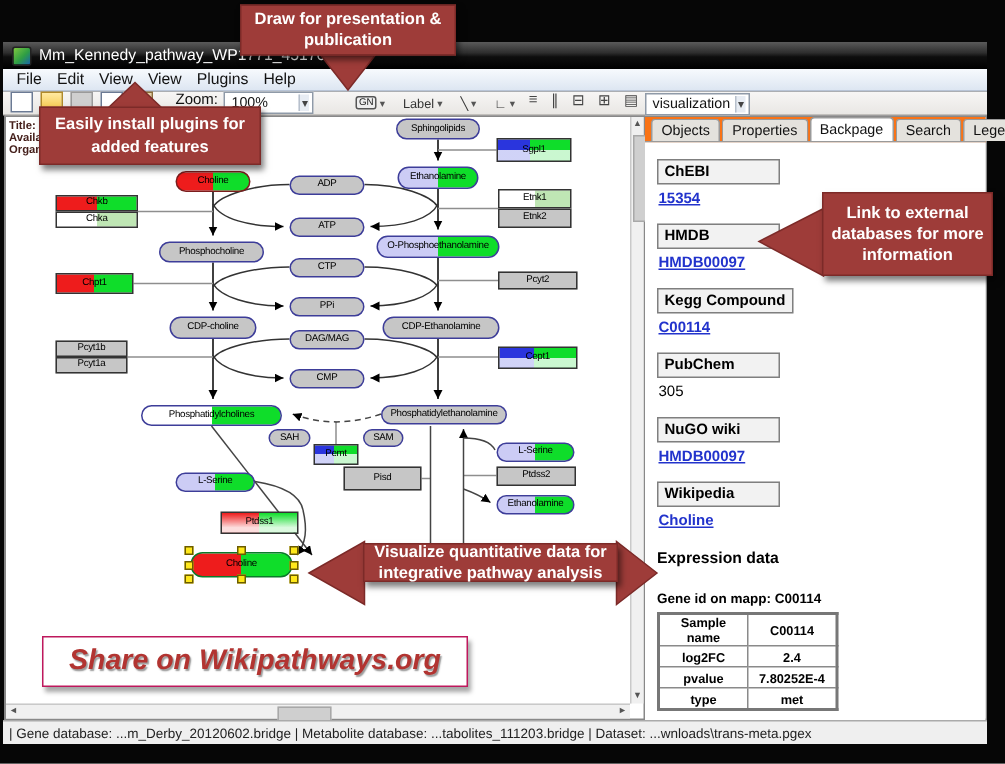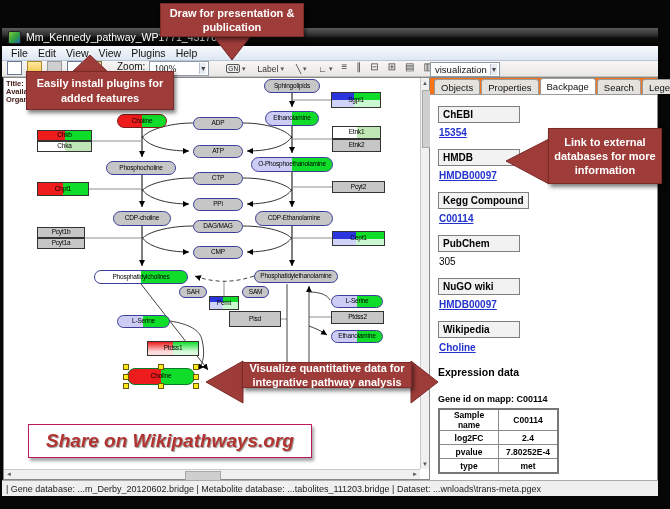--- a/index.html
+++ b/index.html
@@ -16,21 +16,21 @@
   #toolbar{left:2px;top:61px;width:656px;height:16px;background:linear-gradient(#f7f6f5,#e9e7e4);border-bottom:1px solid #c2c0bc;display:flex;align-items:flex-start;padding-left:5px;}
   .tb-icon{width:13px;height:12px;margin-right:5px;flex:0 0 auto;position:relative;}
   .icon-new{background:#fff;border:1px solid #6b7a94;}
   .icon-open{background:linear-gradient(#ffe9a0,#f4c542);border:1px solid #b08a2a;}
   .icon-save{background:#cfcfcf;border:1px solid #9a9a9a;}
   .icon-copy{background:#fff;border:1px solid #6b7a94;box-shadow:2px 2px 0 #dfe6f0;}
   .icon-paste{background:linear-gradient(#e8d3a8,#c9a86a);border:1px solid #8a6d3a;}
   .tb-label{font-size:10px;color:#111;margin:0 4px 0 10px;}
   .combo{background:#fff;border:1px solid #8f9aa8;height:13px;display:flex;align-items:center;justify-content:space-between;font-size:9.5px;padding:0 2px 0 4px;color:#111;}
   .combo .car{font-size:8px;color:#444;background:#e7ecf3;border-left:1px solid #b7c0cc;padding:0 1px;line-height:11px;}
-  #zoom-combo{width:52px;margin-right:14px;font-family:Liberation Serif, serif;}
+  #zoom-combo{width:52px;margin-right:25px;}
   #vis-combo{position:absolute;left:428px;top:1px;width:62px;}
   .tool-btn{border:1px solid transparent;border-radius:2px;padding:0 2px;height:13px;display:flex;align-items:center;font-size:8.5px;color:#333;margin-right:6px;white-space:nowrap;}
   .tool-btn .chip{border:1px solid #555;border-radius:2px;font-size:6.5px;padding:0 1px;background:#eee;color:#222;}
   .tool-btn .car{font-size:7px;color:#555;margin-left:2px;}
   .tool-glyph{font-size:10px;color:#444;margin-right:9px;}
 
   
   #canvas-frame{left:3px;top:77px;width:427px;height:403px;border:1px solid #888;background:#fff;}
   #canvas{left:4px;top:78px;width:416px;height:381px;background:#fff;overflow:hidden;}
   .canvas-info{position:absolute;font-size:7.5px;font-weight:bold;color:#45201c;left:2px;}

